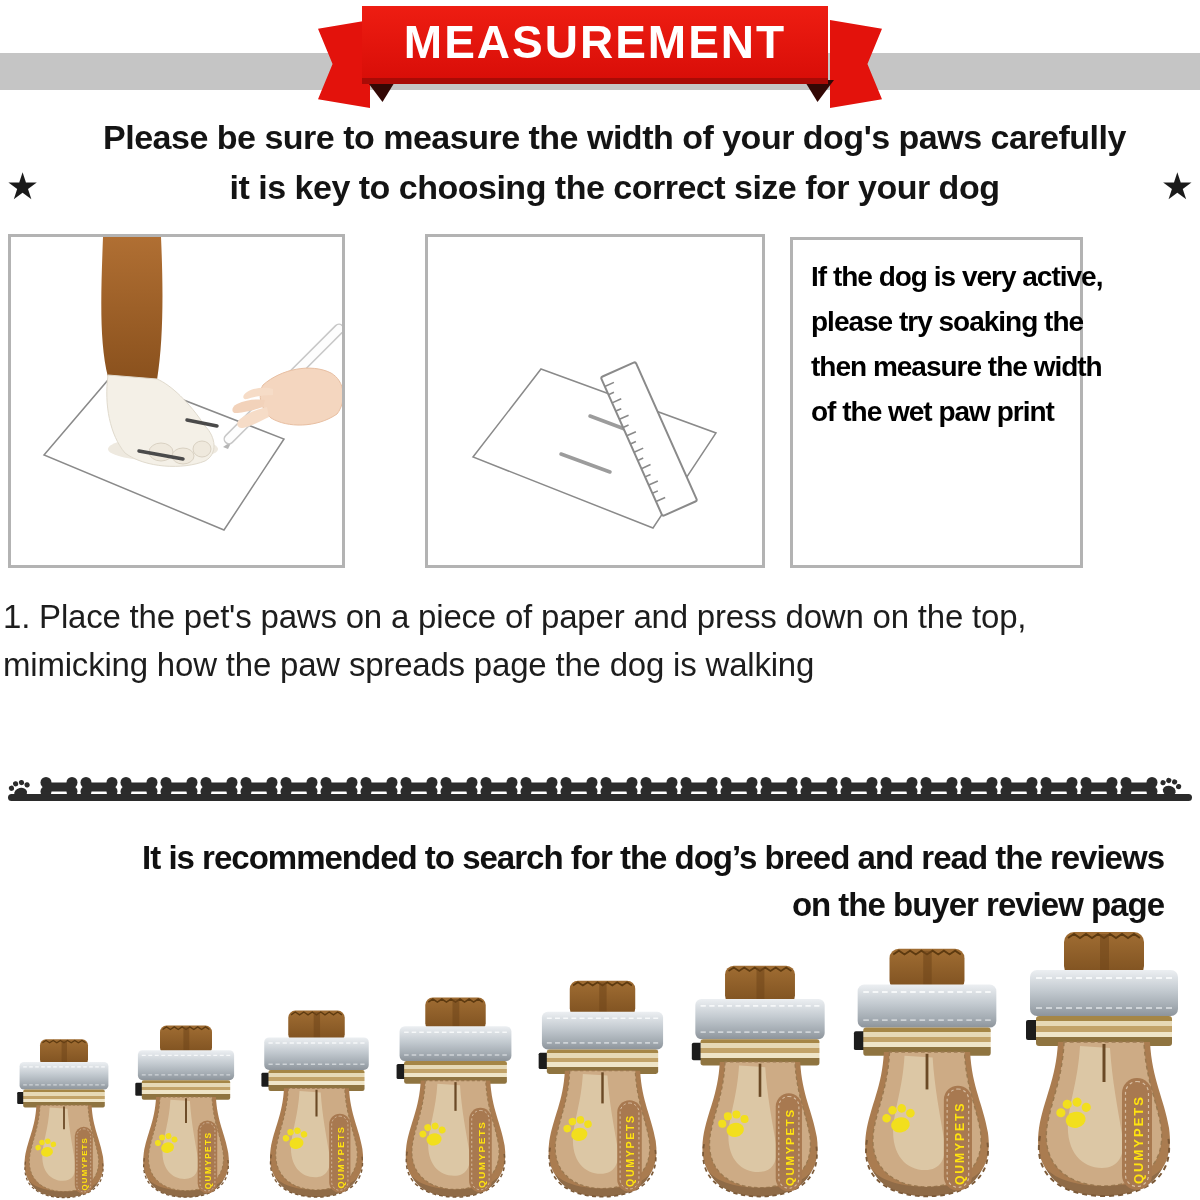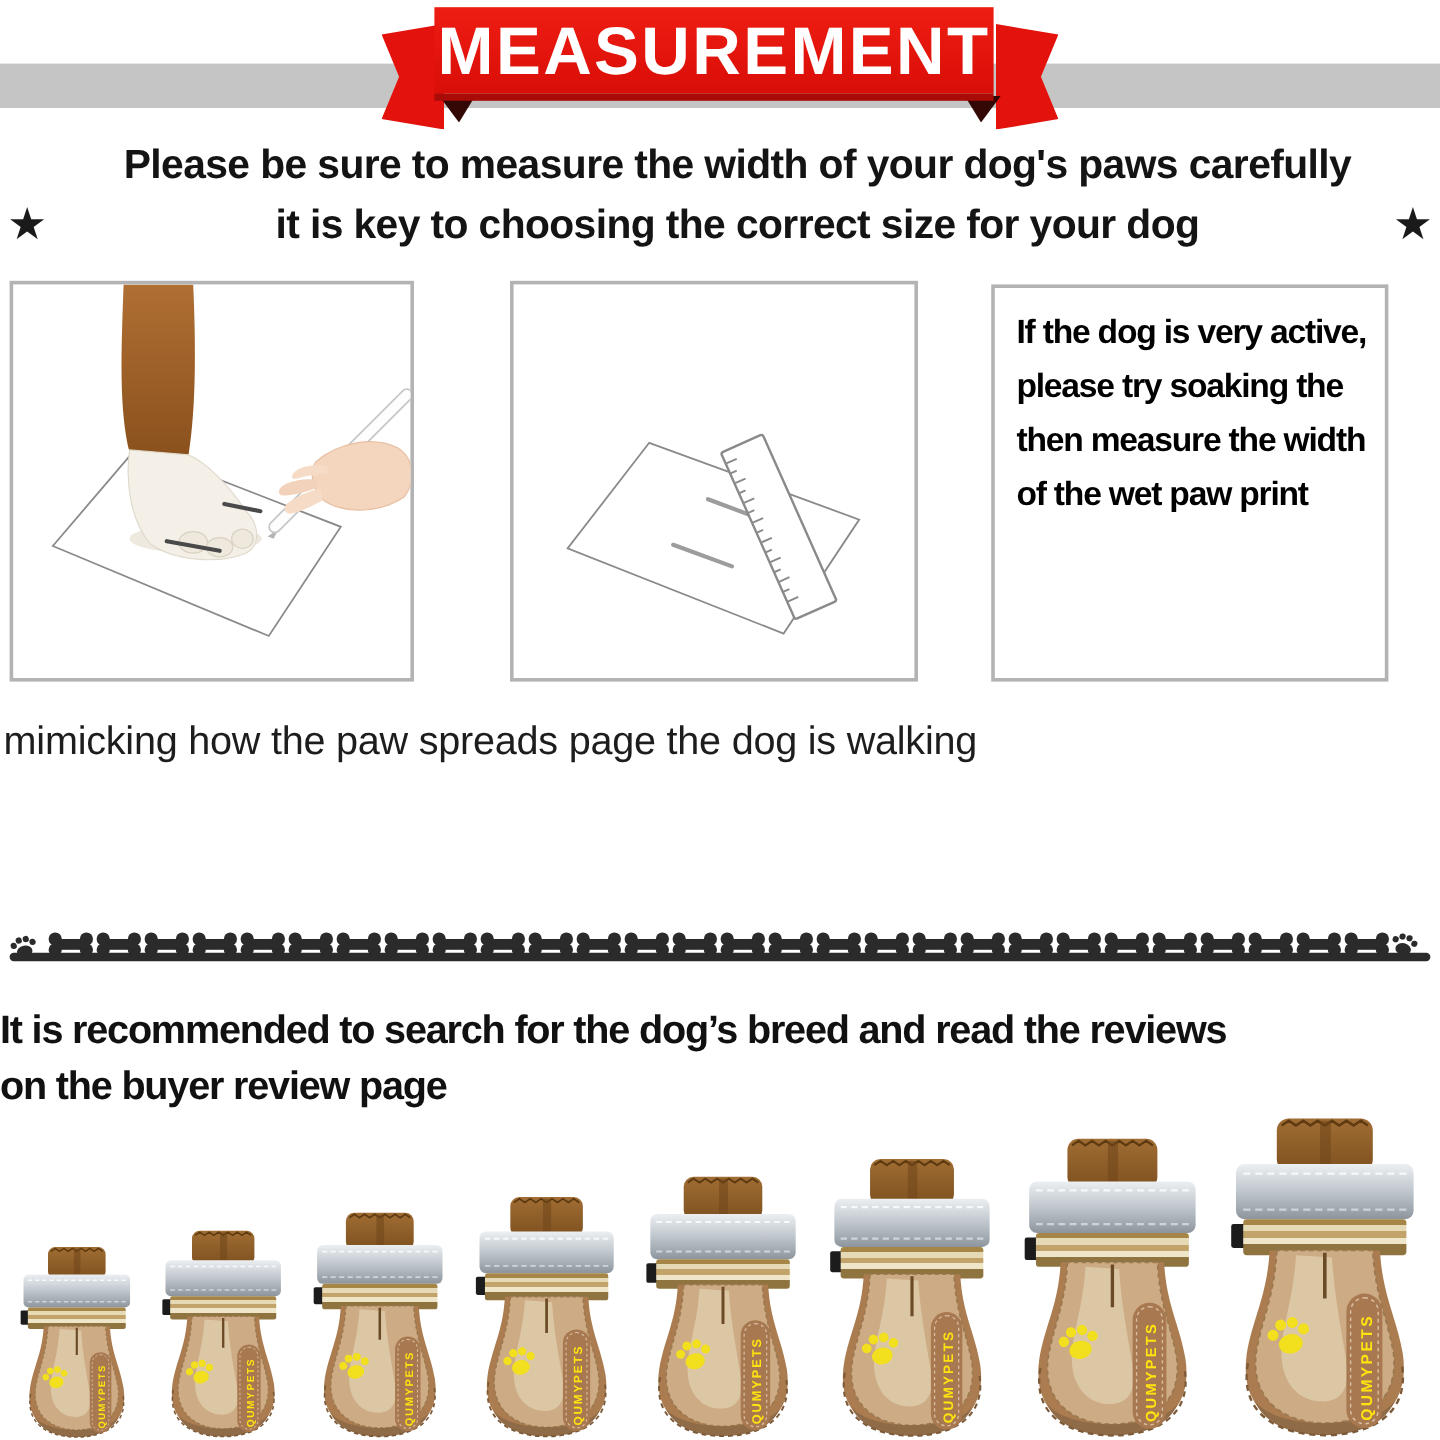--- a/index.html
+++ b/index.html
@@ -16,43 +16,43 @@
   .ribbon-fold{position:absolute;top:80px;width:30px;height:22px;background:#330805;z-index:2;}
   .fold-left{left:366px;clip-path:polygon(0 0, 100% 0, 55% 100%);}
   .fold-right{left:804px;clip-path:polygon(0 0, 100% 0, 45% 100%);}
   .ribbon-band{
     position:absolute;top:6px;left:362px;width:466px;height:72px;z-index:3;
     background:linear-gradient(180deg,#ee1d12,#d90e08);
     border-bottom:6px solid #a90b06;
     display:flex;align-items:center;justify-content:center;
   }
   .ribbon-band .title{
-    color:#ffffff;font-size:56px;font-weight:700;letter-spacing:2px;
+    color:#ffffff;font-size:46px;font-weight:700;letter-spacing:2px;
   }
   
   .headline{position:absolute;top:112px;left:0;width:1200px;text-align:center;z-index:1;}
   .headline .hl{font-size:34px;font-weight:700;color:#141414;line-height:50px;letter-spacing:-0.5px;padding-left:29px;}
   .star{position:absolute;top:168px;font-size:37px;color:#1a1a1a;line-height:37px;}
   .star-left{left:6px;}
   .star-right{right:6px;}
   
   .panel{position:absolute;background:#ffffff;border:3px solid #b3b3b3;box-sizing:border-box;}
   .panel-photo{top:234px;left:8px;width:337px;height:334px;}
   .panel-ruler{top:234px;left:425px;width:340px;height:334px;}
-  .panel-tip{top:237px;left:826px;width:331px;height:331px;}
+  .panel-tip{top:237px;left:790px;width:293px;height:331px;}
   .panel svg{display:block;width:100%;height:100%;}
   .tip-text{padding:14px 6px 0 18px;}
   .tip-line{font-size:28px;font-weight:700;color:#000;line-height:45px;letter-spacing:-1px;white-space:nowrap;}
   
   .instructions{position:absolute;top:593px;left:3px;width:1197px;}
   .instr-line{font-size:33px;font-weight:400;color:#1d1d1d;line-height:48px;letter-spacing:-0.2px;white-space:nowrap;}
   
   .divider{position:absolute;top:770px;left:0;width:1200px;height:36px;}
   
-  .recommend{position:absolute;top:834px;left:0;width:1164px;text-align:left;}
+  .recommend{position:absolute;top:834px;left:0;width:1164px;text-align:right;}
   .rec-line{font-size:33px;font-weight:700;color:#111;line-height:47px;letter-spacing:-1px;}
   
   .boots-row{
     position:absolute;top:924px;left:0;width:1200px;height:276px;
     display:flex;align-items:flex-end;justify-content:space-between;
     padding:0 16px;box-sizing:border-box;
   }
   .boot{display:block;}
   .hidden-defs{position:absolute;width:0;height:0;overflow:hidden;}
 </style>
@@ -185,20 +185,21 @@
 <div class="panel panel-tip">
   <div class="tip-text">
     <div class="tip-line">If the dog is very active,</div>
     <div class="tip-line">please try soaking the</div>
     <div class="tip-line">then measure the width</div>
     <div class="tip-line">of the wet paw print</div>
   </div>
 </div>
 
 <div class="instructions">
+  <div class="instr-line">1. Place the pet's paws on a piece of paper and press down on the top,</div>
   <div class="instr-line">mimicking how the paw spreads page the dog is walking</div>
 </div>
 
 <svg class="divider" viewBox="0 0 1200 36">
   <rect x="8" y="24" width="1184" height="7" rx="3.5" fill="#2b2b2b"></rect>
   <g>
       <use href="#boneShape" x="40" y="6" width="38" height="22"></use>
       <use href="#boneShape" x="80" y="6" width="38" height="22"></use>
       <use href="#boneShape" x="120" y="6" width="38" height="22"></use>
       <use href="#boneShape" x="160" y="6" width="38" height="22"></use>

